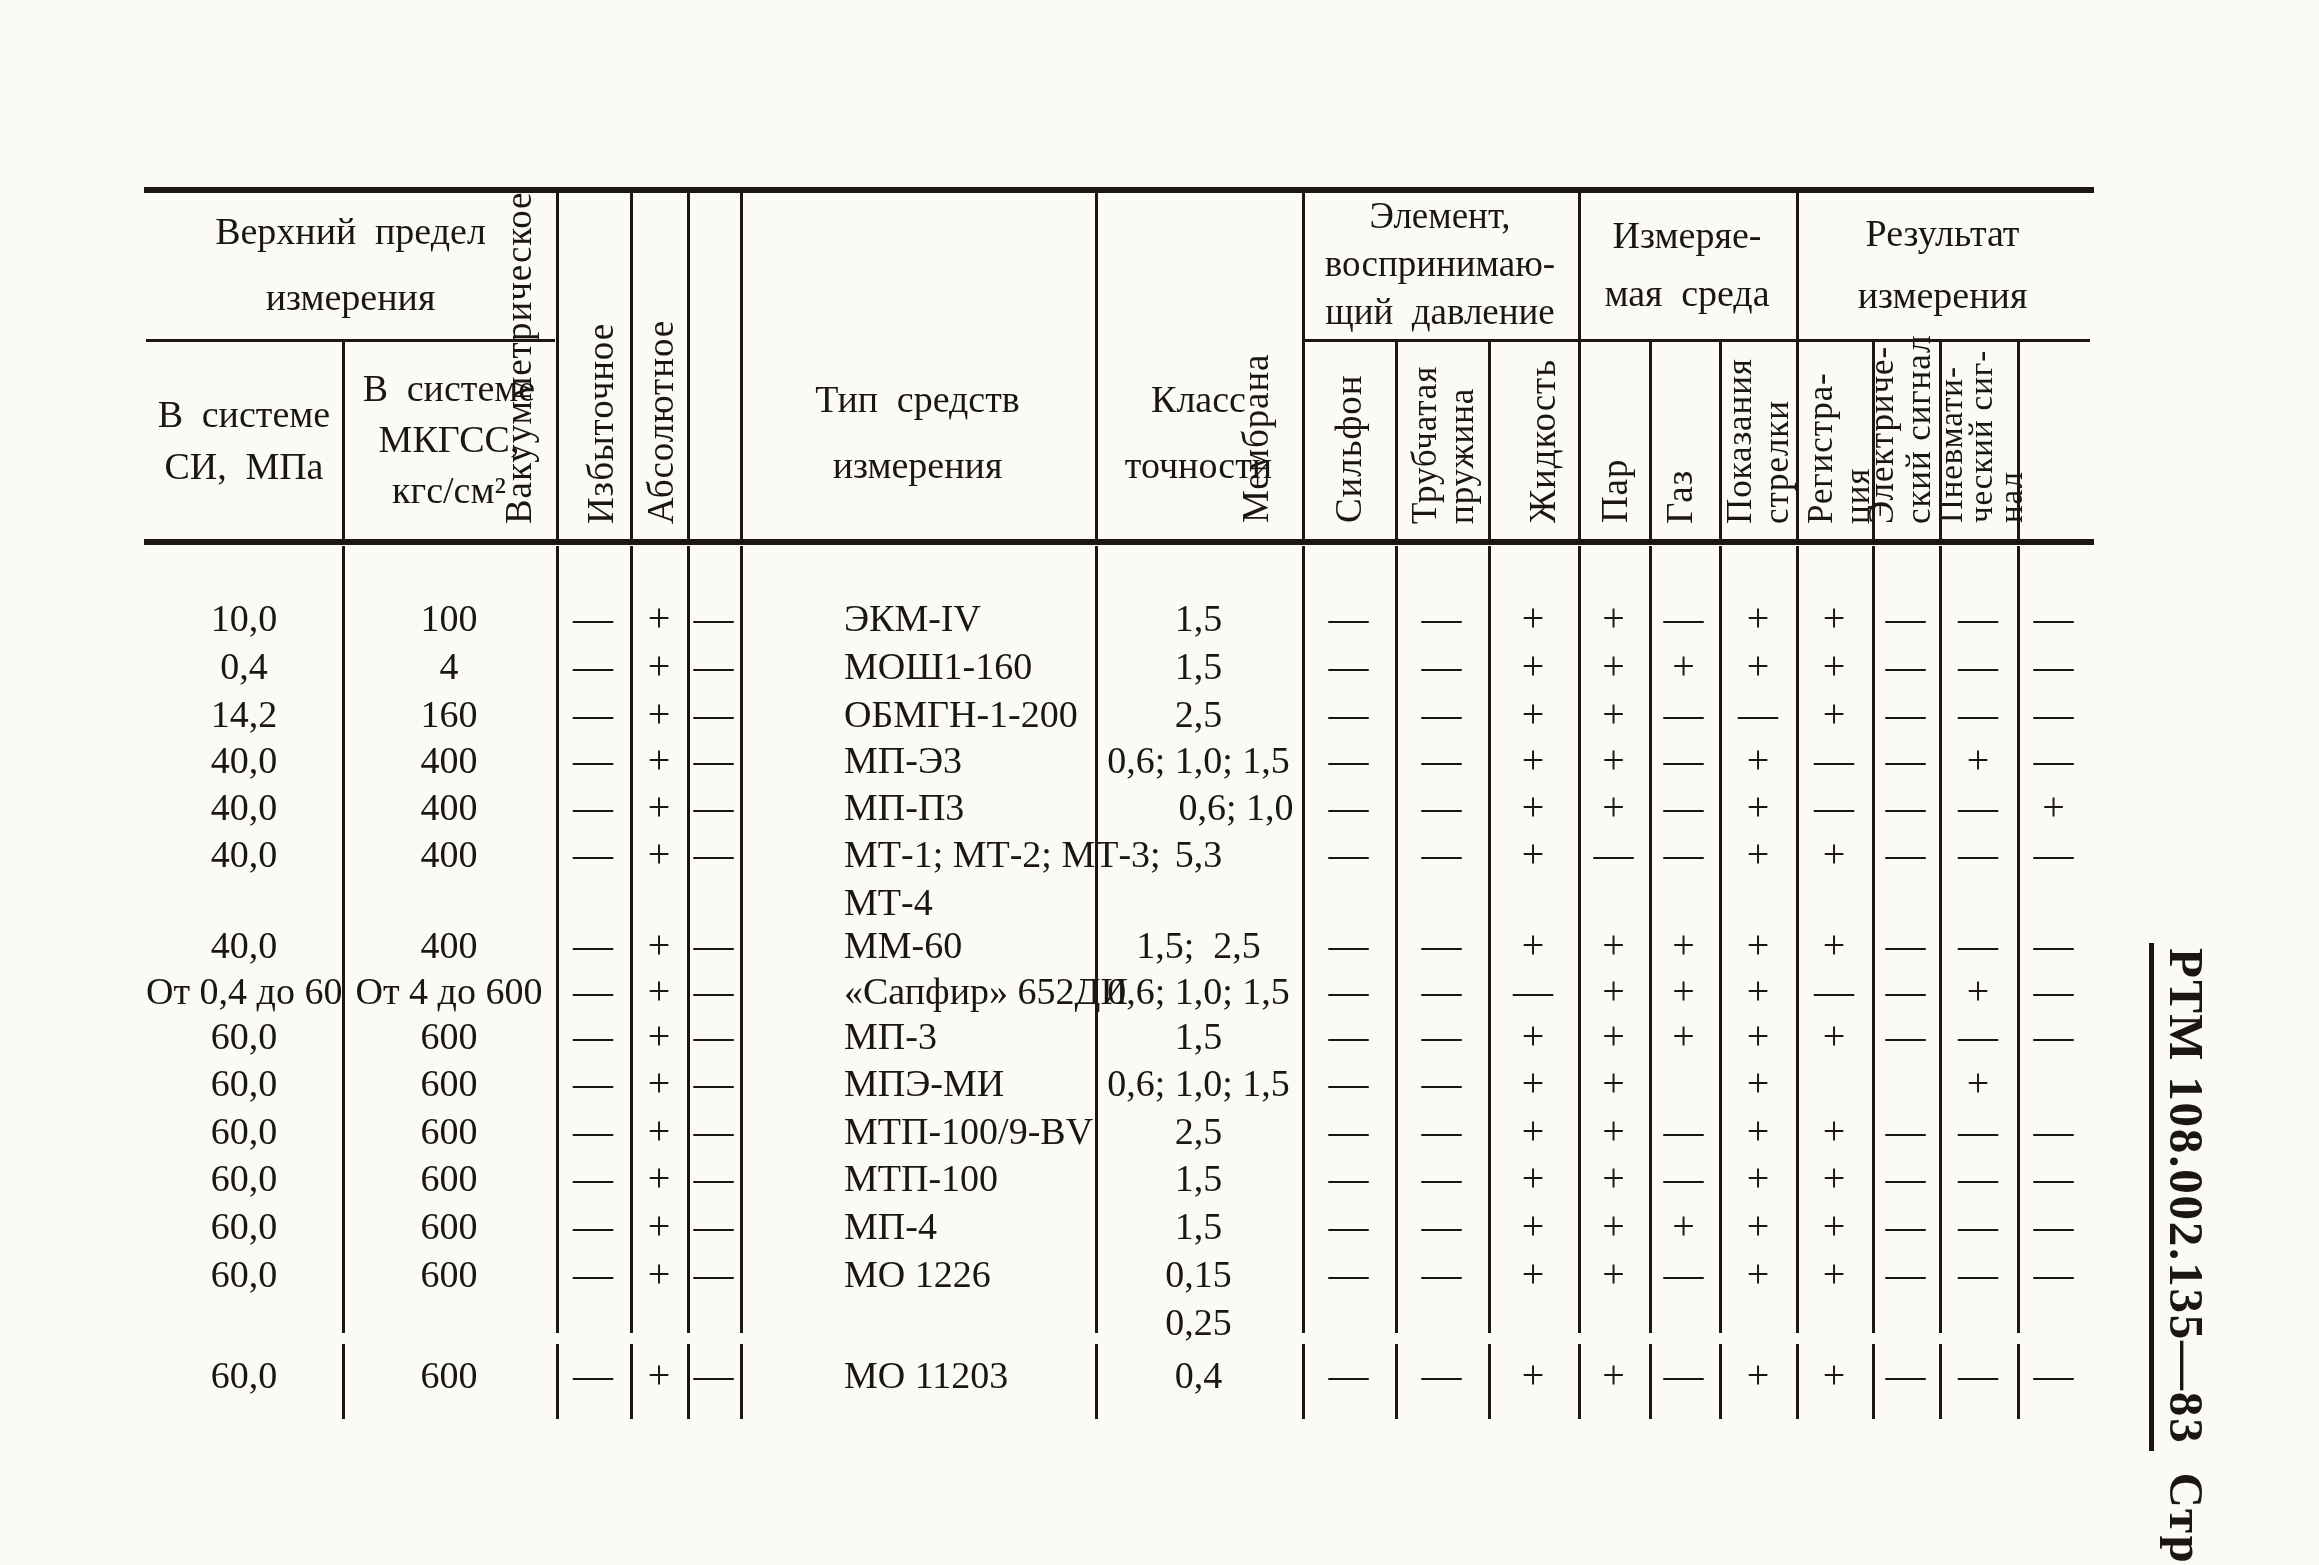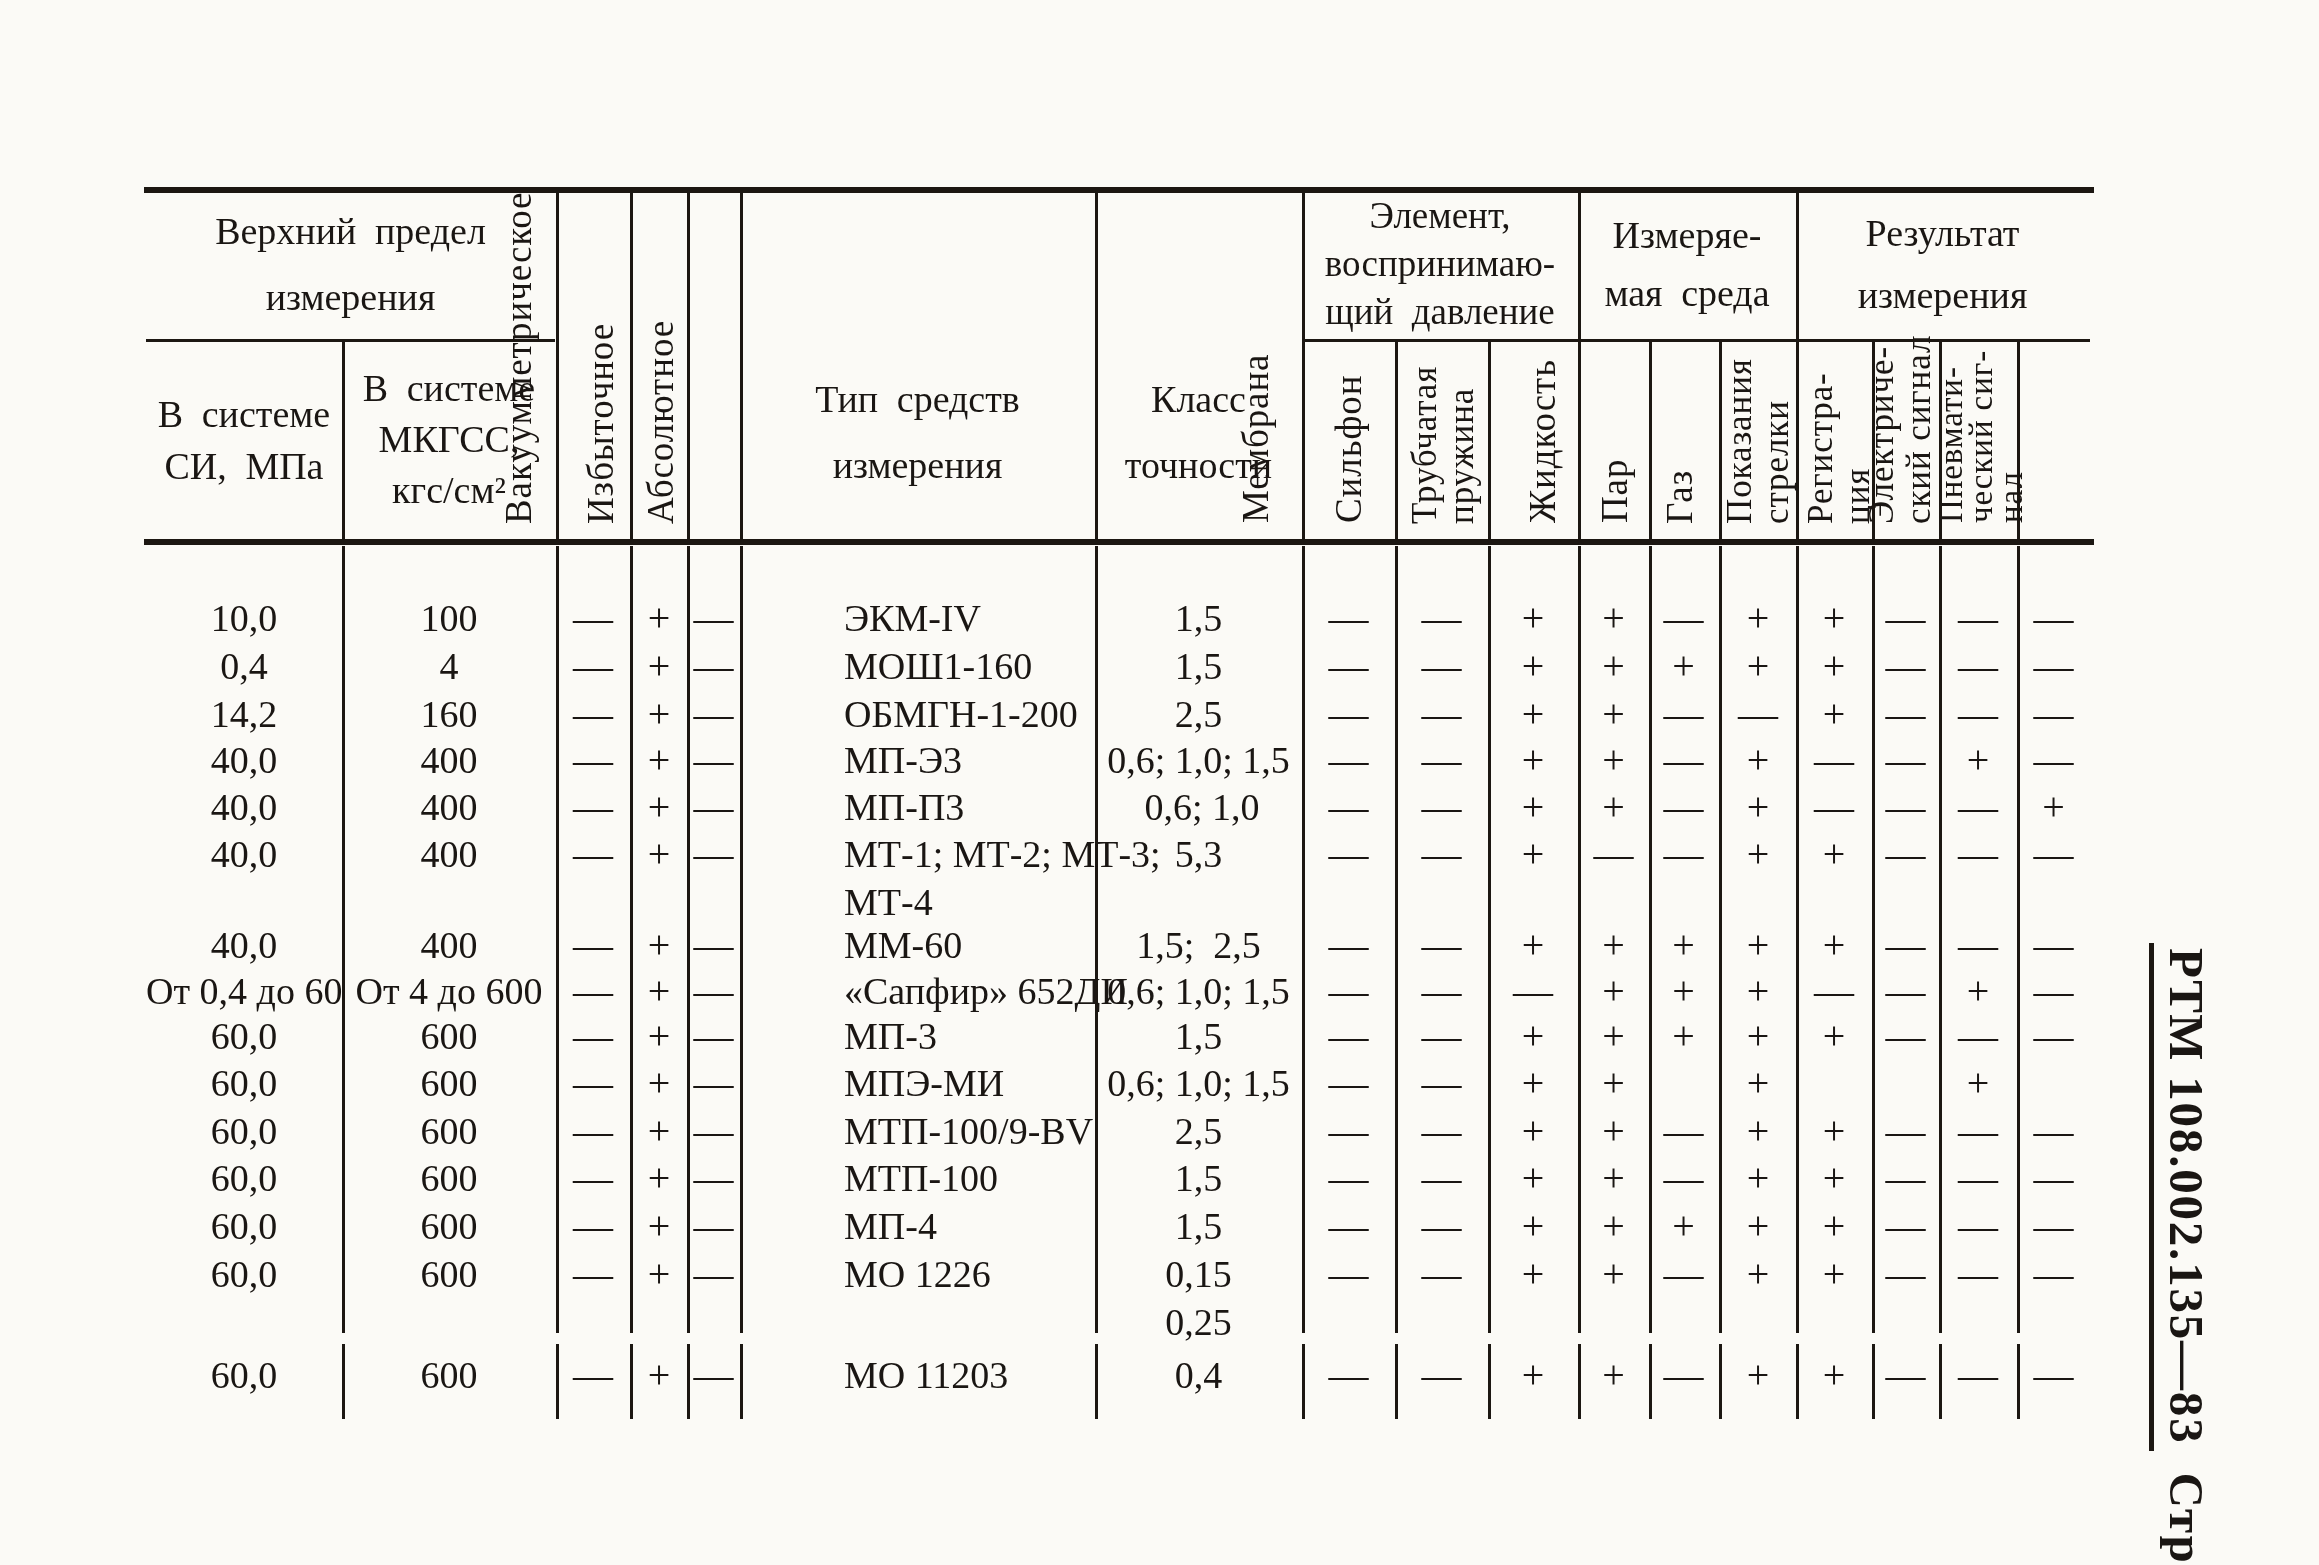--- a/index.html
+++ b/index.html
@@ -182,21 +182,21 @@
         <div class="cell mark" style="left: 1796px; top: 736px; width: 76px;">—</div>
         <div class="cell mark" style="left: 1872px; top: 736px; width: 67px;">—</div>
         <div class="cell mark" style="left: 1939px; top: 736px; width: 78px;">+</div>
         <div class="cell mark" style="left: 2017px; top: 736px; width: 73px;">—</div>
         <div class="cell" style="left: 146px; top: 783px; width: 196px;">40,0</div>
         <div class="cell" style="left: 342px; top: 783px; width: 214px;">400</div>
         <div class="cell mark" style="left: 556px; top: 783px; width: 74px;">—</div>
         <div class="cell mark" style="left: 630px; top: 783px; width: 58px;">+</div>
         <div class="cell mark" style="left: 687px; top: 783px; width: 53px;">—</div>
         <div class="cell type" style="left: 740px; top: 783px; width: 355px;">МП-П3</div>
-        <div class="cell" style="left: 1095px; top: 783px; width: 214px;">0,6; 1,0</div>
+        <div class="cell" style="left: 1095px; top: 783px; width: 214px; padding-left: 34px;">0,6; 1,0</div>
         <div class="cell mark" style="left: 1302px; top: 783px; width: 93px;">—</div>
         <div class="cell mark" style="left: 1395px; top: 783px; width: 93px;">—</div>
         <div class="cell mark" style="left: 1488px; top: 783px; width: 90px;">+</div>
         <div class="cell mark" style="left: 1578px; top: 783px; width: 71px;">+</div>
         <div class="cell mark" style="left: 1649px; top: 783px; width: 69px;">—</div>
         <div class="cell mark" style="left: 1719px; top: 783px; width: 78px;">+</div>
         <div class="cell mark" style="left: 1796px; top: 783px; width: 76px;">—</div>
         <div class="cell mark" style="left: 1872px; top: 783px; width: 67px;">—</div>
         <div class="cell mark" style="left: 1939px; top: 783px; width: 78px;">—</div>
         <div class="cell mark" style="left: 2017px; top: 783px; width: 73px;">+</div>

